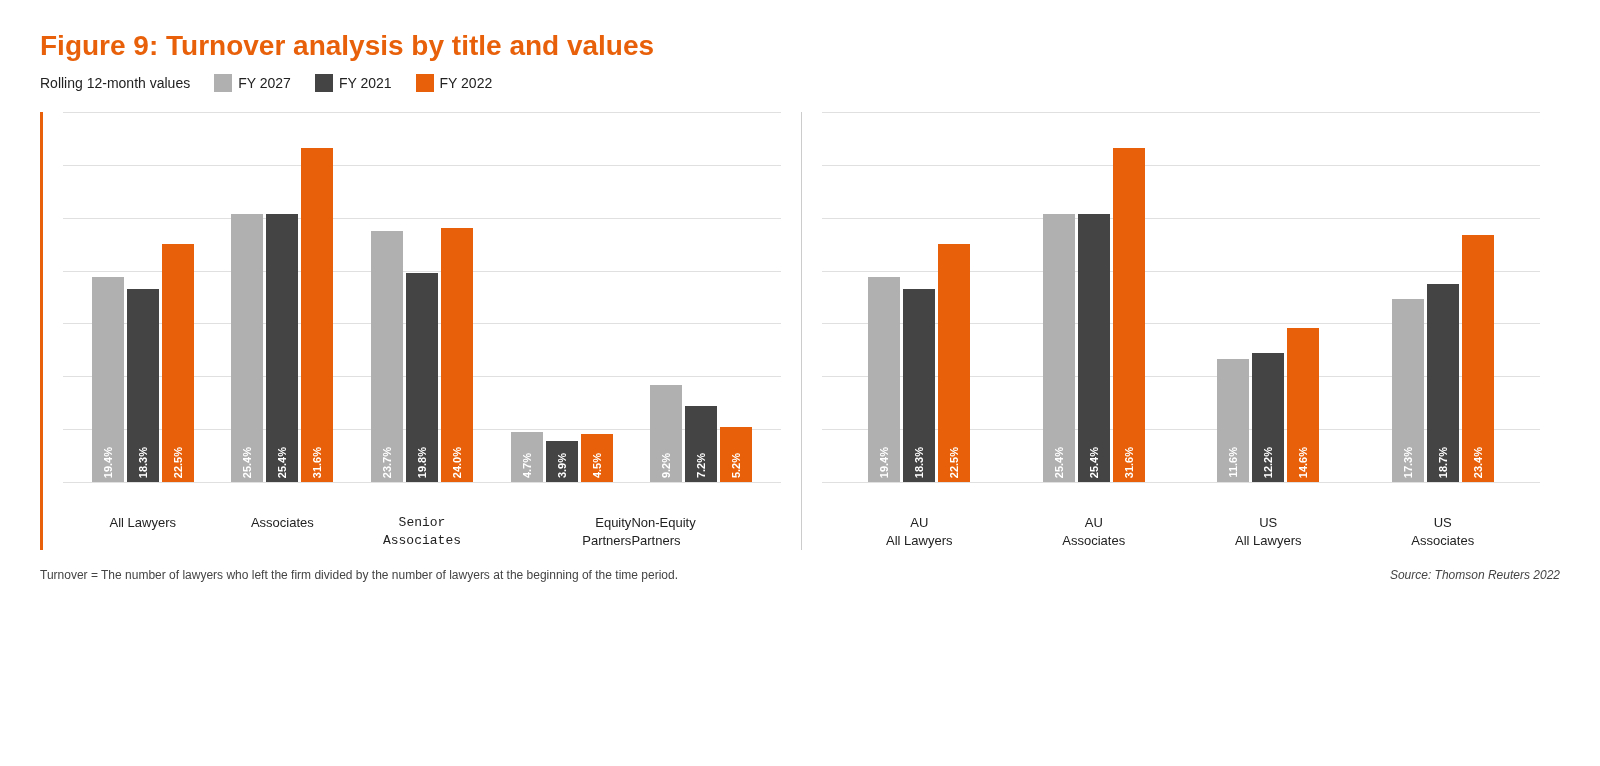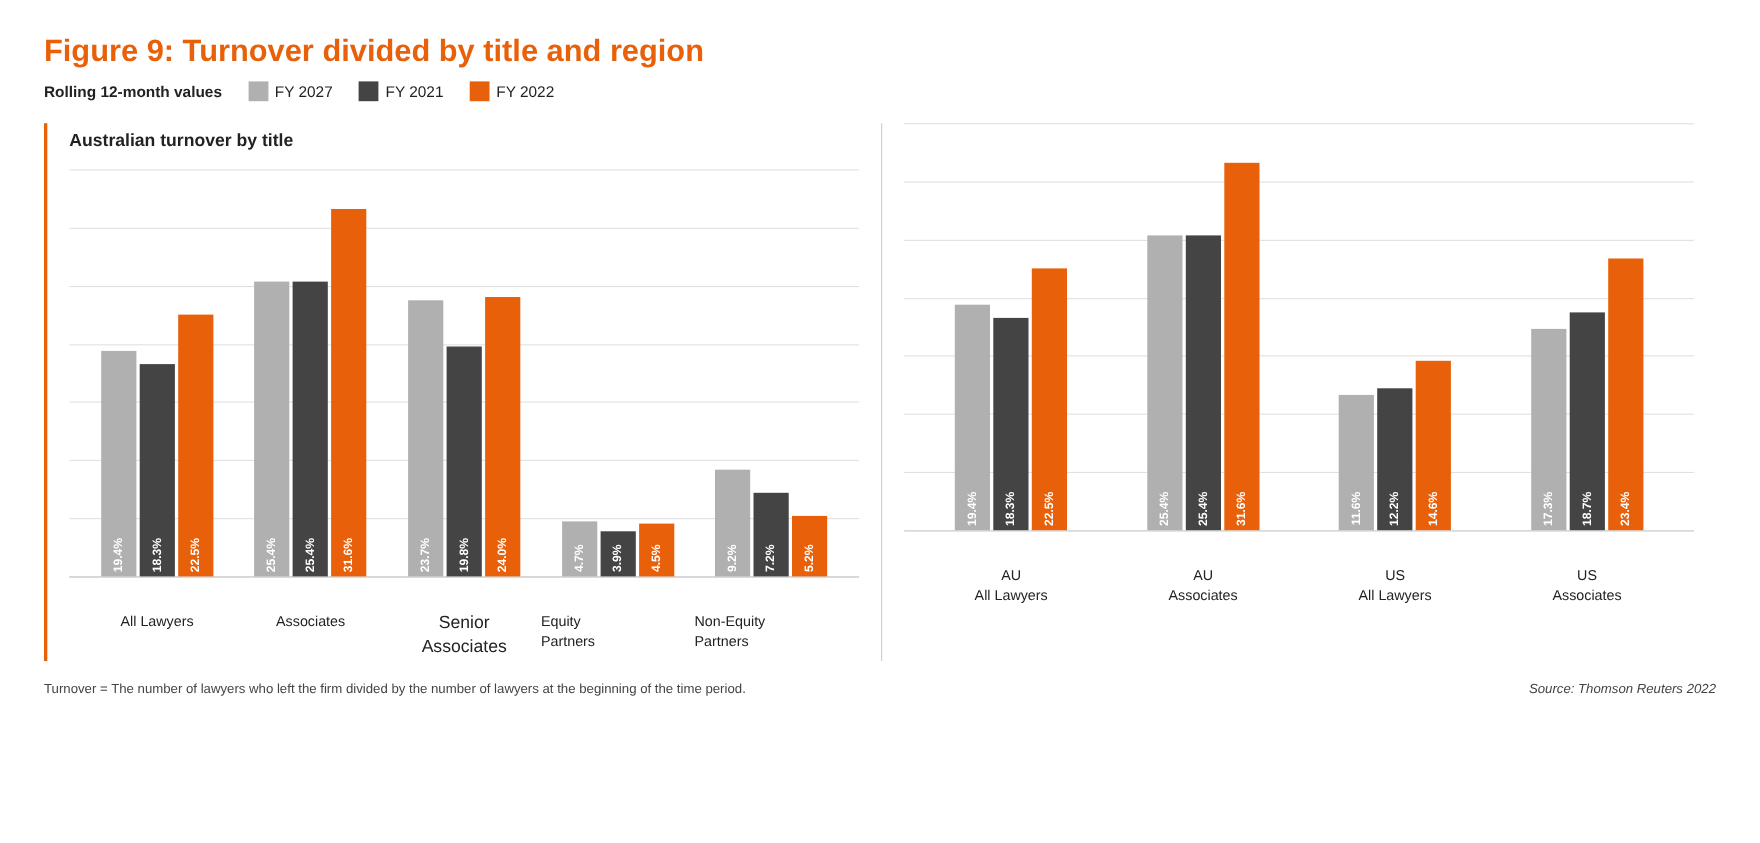--- a/index.html
+++ b/index.html
@@ -20,21 +20,21 @@
       color: #e8610a;
       font-weight: bold;
     }
     .legend {
       display: flex;
       align-items: center;
       gap: 24px;
       margin-bottom: 20px;
     }
     .legend-label {
-      font-weight: bold;
+      font-weight: normal;
       font-size: 14px;
       color: #222;
     }
     .legend-item {
       display: flex;
       align-items: center;
       gap: 6px;
       font-size: 14px;
       color: #222;
     }
@@ -80,42 +80,41 @@
       color: #444;
     }
     .bar-fy2020 { background: #b0b0b0; }
     .bar-fy2021 { background: #444444; }
     .bar-fy2022 { background: #e8610a; }
   </style>
 </head>
 <body>
 
 <h1 class="page-title">
-  <span>Figure 9: </span><span style="color:#e8610a;font-weight:bold;">Turnover divided by title and region</span>
+  <span>Figure 9: </span><span style="color:#e8610a;font-weight:bold;">Turnover analysis by title and values</span>
 </h1>
 
 <div class="legend">
   <span class="legend-label">Rolling 12-month values</span>
   <div class="legend-item">
     <span class="legend-box bar-fy2020"></span>
     <span>FY 2027</span>
   </div>
   <div class="legend-item">
     <span class="legend-box bar-fy2021"></span>
     <span>FY 2021</span>
   </div>
   <div class="legend-item">
     <span class="legend-box bar-fy2022"></span>
     <span>FY 2022</span>
   </div>
 </div>
 
 <div class="charts-container">
   <div class="chart-panel" id="chart-left-panel">
-    <div class="chart-title">Australian turnover by title</div>
     <div style="position:relative; height:370px;" id="chart-left-area">
     <div style="position: absolute; inset: 0px; pointer-events: none;">
           <div style="position: absolute; left: 0px; right: 0px; top: 100%; border-top: 1px solid rgb(224, 224, 224);"></div>
           <div style="position: absolute; left: 0px; right: 0px; top: 85.7143%; border-top: 1px solid rgb(224, 224, 224);"></div>
           <div style="position: absolute; left: 0px; right: 0px; top: 71.4286%; border-top: 1px solid rgb(224, 224, 224);"></div>
           <div style="position: absolute; left: 0px; right: 0px; top: 57.1429%; border-top: 1px solid rgb(224, 224, 224);"></div>
           <div style="position: absolute; left: 0px; right: 0px; top: 42.8571%; border-top: 1px solid rgb(224, 224, 224);"></div>
           <div style="position: absolute; left: 0px; right: 0px; top: 28.5714%; border-top: 1px solid rgb(224, 224, 224);"></div>
           <div style="position: absolute; left: 0px; right: 0px; top: 14.2857%; border-top: 1px solid rgb(224, 224, 224);"></div>
           <div style="position: absolute; left: 0px; right: 0px; top: 0%; border-top: 1px solid rgb(224, 224, 224);"></div>
@@ -205,22 +204,22 @@
                 <span style="font-size: 11px; font-weight: bold; color: white; writing-mode: vertical-rl; text-orientation: mixed; transform: rotate(180deg); padding: 4px 0px; white-space: nowrap;">5.2%</span>
               </div>
             </div>
           </div>
         </div>
       </div>
     <div style="border-top:1px solid #aaa; margin-top:0;"></div>
     <div class="x-labels" id="chart-left-xlabels" style="display: flex; padding: 0px 10px;">
     <div style="flex: 1 1 0%; text-align: center; font-size: 13px; color: rgb(34, 34, 34); line-height: 1.4; padding-top: 6px;">All Lawyers</div>
         <div style="flex: 1 1 0%; text-align: center; font-size: 13px; color: rgb(34, 34, 34); line-height: 1.4; padding-top: 6px;">Associates</div>
-        <div style="flex: 1 1 0%; text-align: center; font-size: 16px; color: rgb(34, 34, 34); line-height: 1.4; padding-top: 6px;">Senior<br>Associates</div>
-        <div style="flex: 1 1 0%; text-align: left; font-size: 13px; color: rgb(34, 34, 34); line-height: 1.4; padding-top: 6px;">Equity<br>Partners</div>
+        <div style="flex: 1 1 0%; text-align: center; font-size: 13px; color: rgb(34, 34, 34); line-height: 1.4; padding-top: 6px; font-family: Liberation Mono, monospace;">Senior<br>Associates</div>
+        <div style="flex: 1 1 0%; text-align: right; font-size: 13px; color: rgb(34, 34, 34); line-height: 1.4; padding-top: 6px;">Equity<br>Partners</div>
         <div style="flex: 1 1 0%; text-align: left; font-size: 13px; color: rgb(34, 34, 34); line-height: 1.4; padding-top: 6px;">Non-Equity<br>Partners</div>
       </div>
   </div>
   <div class="chart-panel" id="chart-right-panel">
     <div style="position:relative; height:370px;" id="chart-right-area">
     <div style="position: absolute; inset: 0px; pointer-events: none;">
           <div style="position: absolute; left: 0px; right: 0px; top: 100%; border-top: 1px solid rgb(224, 224, 224);"></div>
           <div style="position: absolute; left: 0px; right: 0px; top: 85.7143%; border-top: 1px solid rgb(224, 224, 224);"></div>
           <div style="position: absolute; left: 0px; right: 0px; top: 71.4286%; border-top: 1px solid rgb(224, 224, 224);"></div>
           <div style="position: absolute; left: 0px; right: 0px; top: 57.1429%; border-top: 1px solid rgb(224, 224, 224);"></div>

